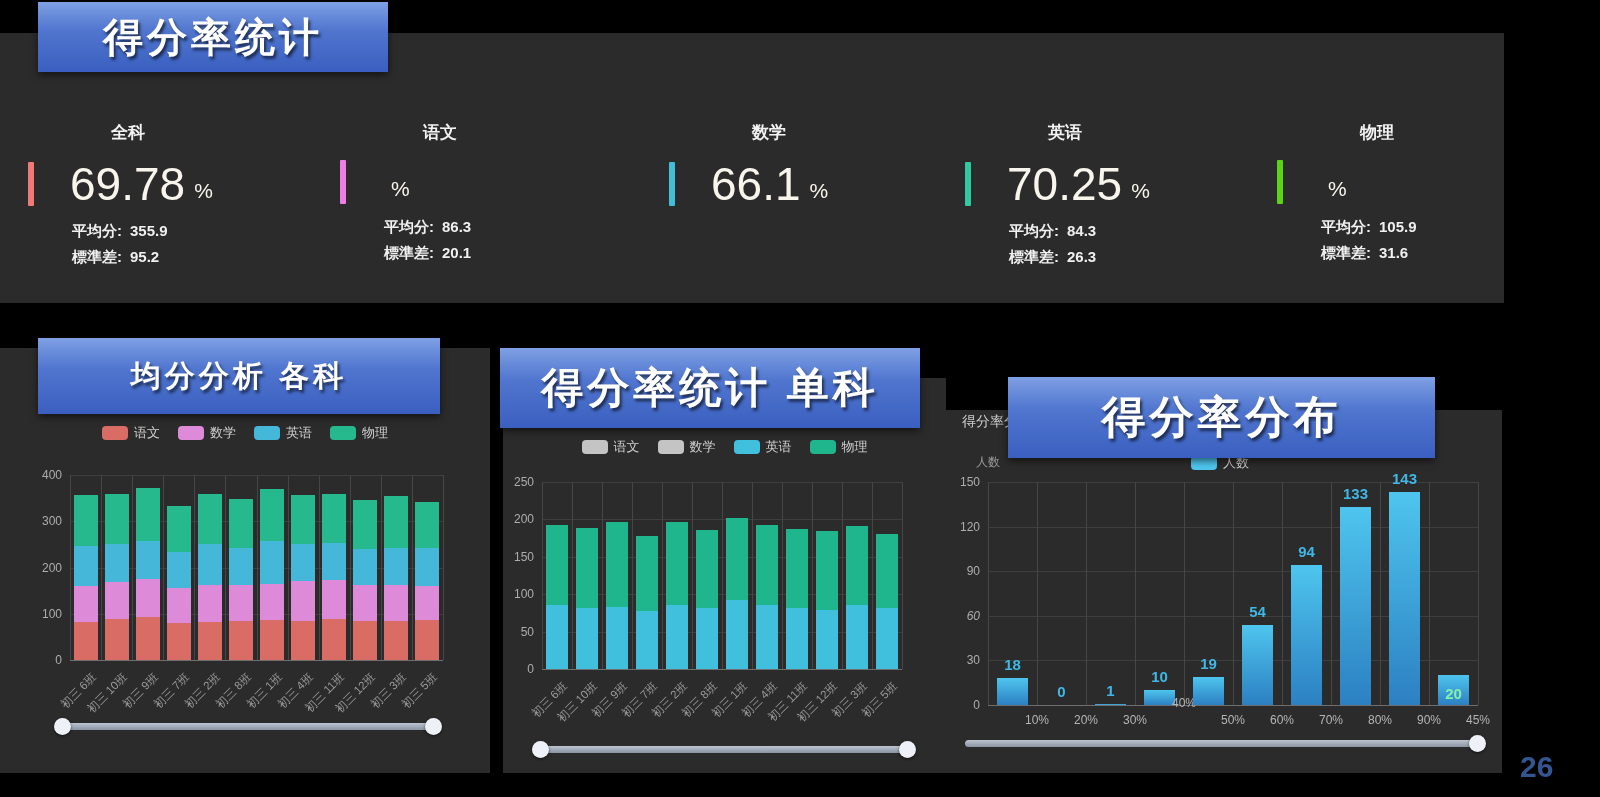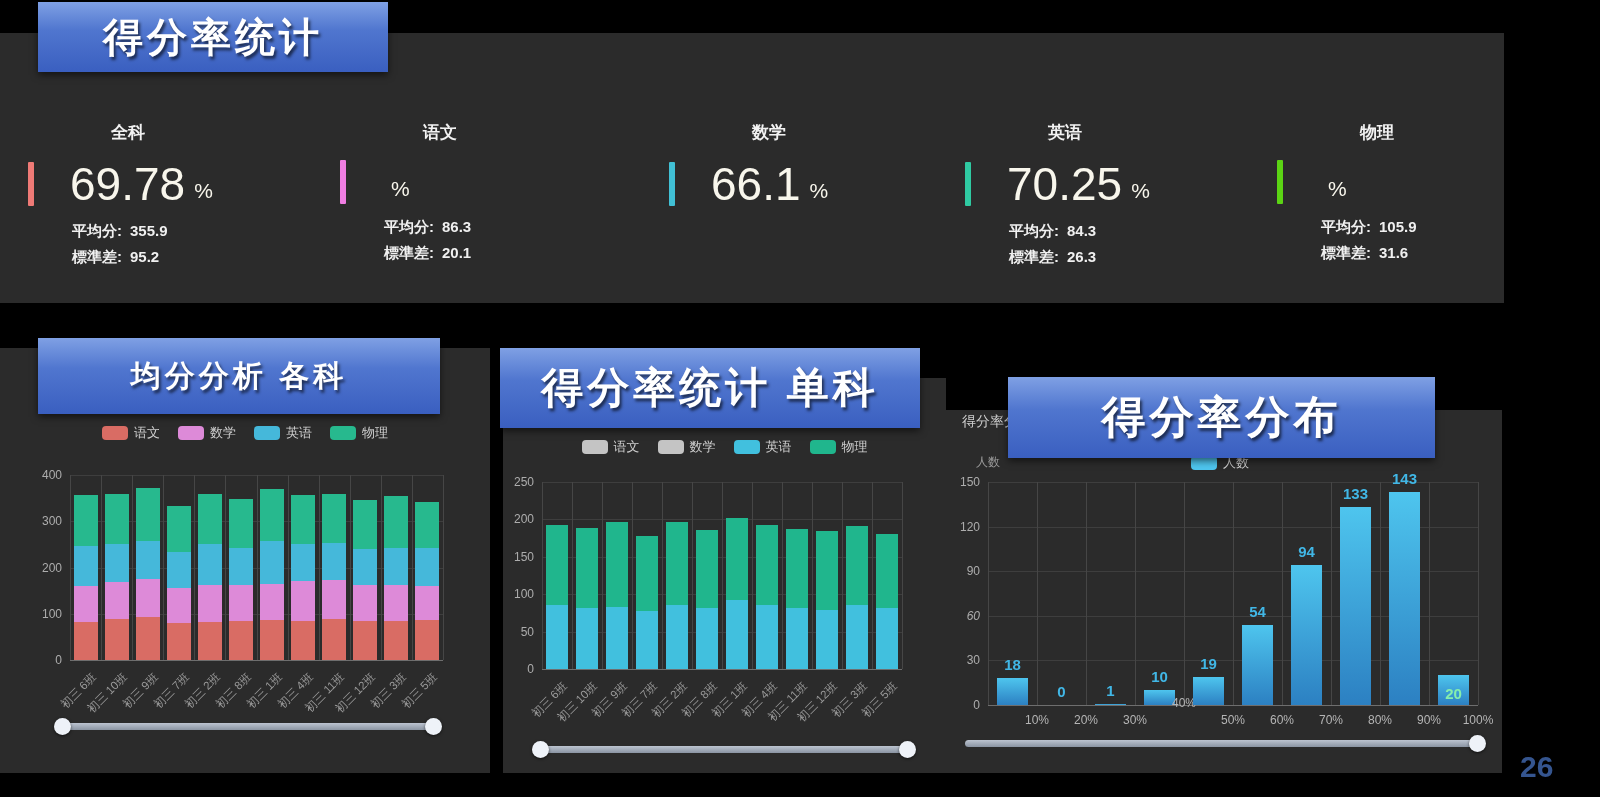--- a/index.html
+++ b/index.html
@@ -381,21 +381,21 @@
         <div class="bar-vlabel" style="left: 368.5px; top: 133.253px; color: rgb(65, 183, 230);">94</div>
         <div class="xbound" style="left: 393px; top: 303px;">70%</div>
         <div class="bar-seg" style="left: 402px; top: 97.2733px; width: 31px; height: 197.727px; background: linear-gradient(rgb(78, 197, 238), rgb(44, 128, 194));"></div>
         <div class="bar-vlabel" style="left: 417.5px; top: 75.2733px; color: rgb(65, 183, 230);">133</div>
         <div class="xbound" style="left: 442px; top: 303px;">80%</div>
         <div class="bar-seg" style="left: 451px; top: 82.4067px; width: 31px; height: 212.593px; background: linear-gradient(rgb(78, 197, 238), rgb(44, 128, 194));"></div>
         <div class="bar-vlabel" style="left: 466.5px; top: 60.4067px; color: rgb(65, 183, 230);">143</div>
         <div class="xbound" style="left: 491px; top: 303px;">90%</div>
         <div class="bar-seg" style="left: 500px; top: 265.267px; width: 31px; height: 29.7333px; background: linear-gradient(rgb(78, 197, 238), rgb(44, 128, 194));"></div>
         <div class="bar-vlabel" style="left: 515.5px; top: 243.267px; color: #86efac; margin-top: 32px;">20</div>
-        <div class="xbound" style="left: 540px; top: 303px;">100%</div>
+        <div class="xbound" style="left: 540px; top: 303px;">45%</div>
       </div>
     <div class="slider" style="left:27px;top:330px;width:513px;height:8px;">
       <div class="slider-track"></div>
       <div class="slider-handle right"></div>
     </div>
   </div>
 
   <div class="banner" id="banner-1">得分率统计</div>
   <div class="banner" id="banner-2">均分分析 各科</div>
   <div class="banner" id="banner-3">得分率统计 单科</div>

